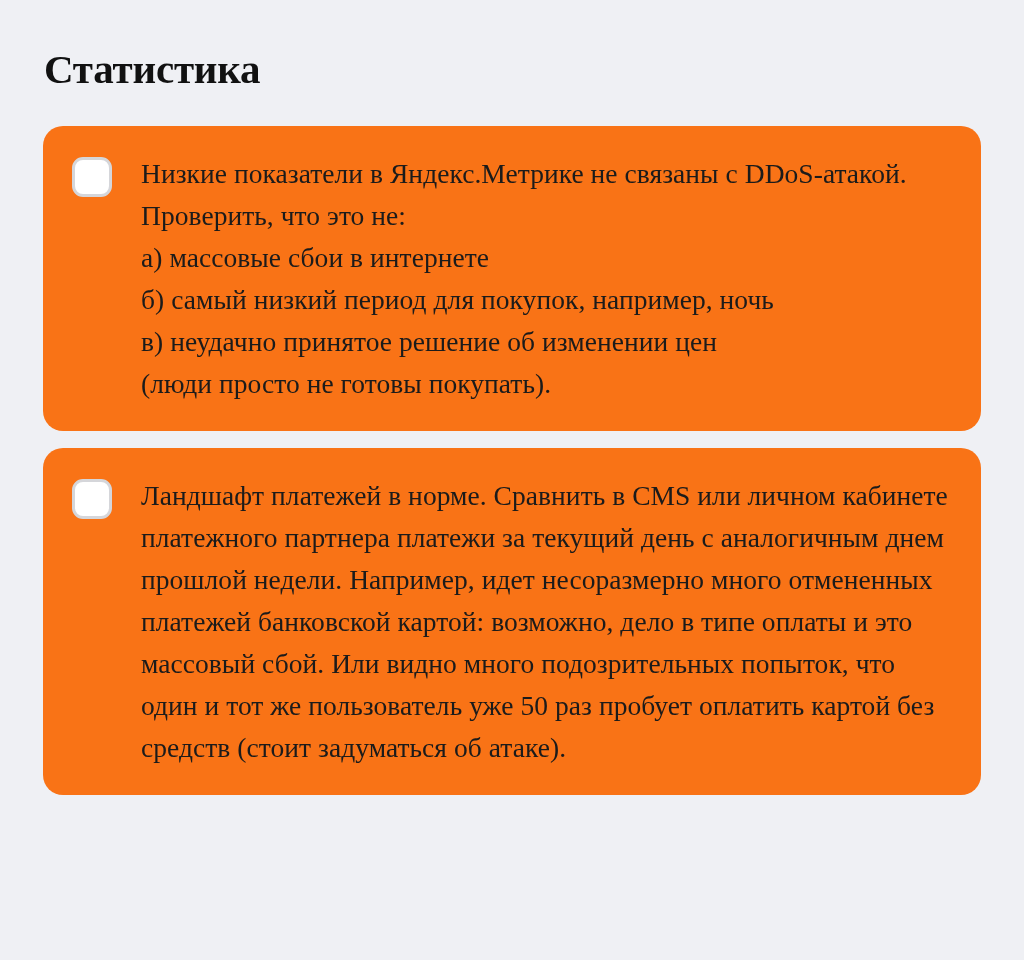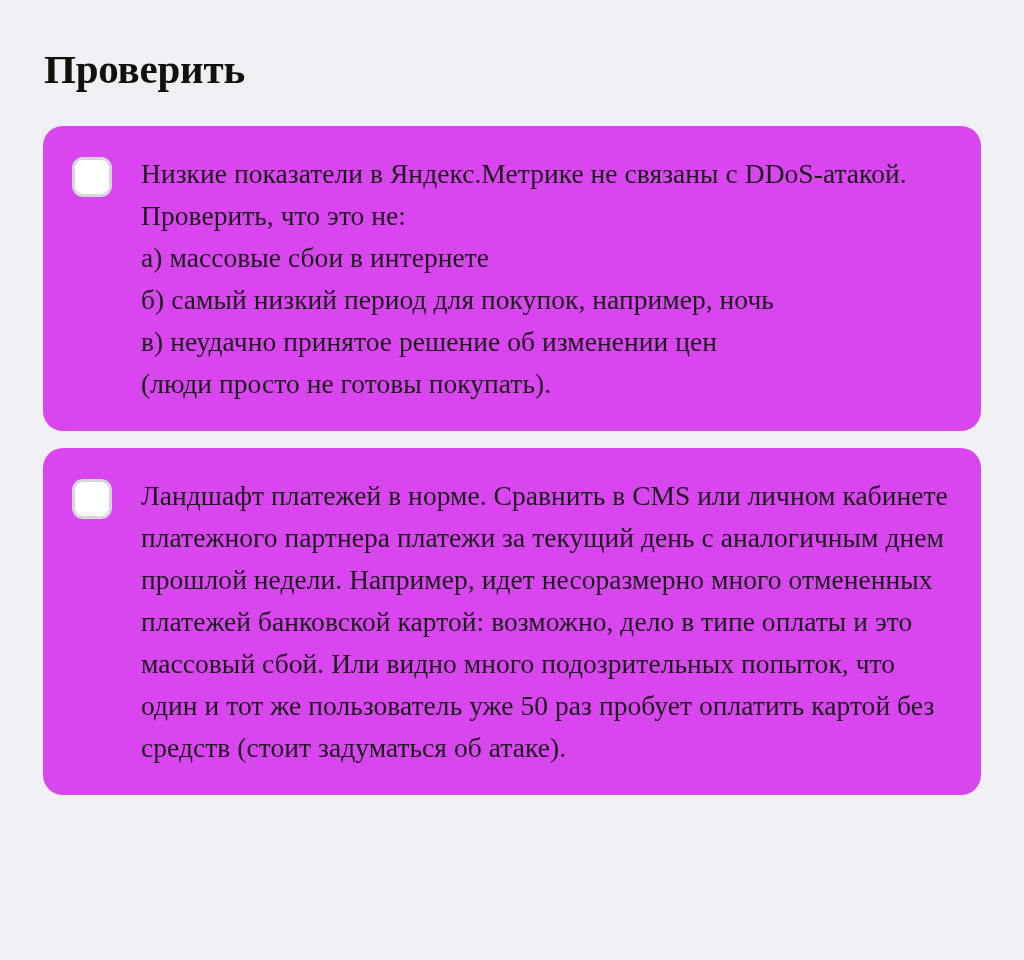--- a/index.html
+++ b/index.html
@@ -42,21 +42,21 @@
     position: absolute;
     left: 43px;
     top: 126px;
     width: 938px;
     display: flex;
     flex-direction: column;
     gap: 17px;
   }
 
   .card {
-    background: #d946ef;
+    background: #f97316;
     border-radius: 20px;
     box-sizing: border-box;
     padding: 27px 30px 26px 29px;
     display: flex;
     align-items: flex-start;
     gap: 0;
   }
 
   .checkbox {
     flex: 0 0 auto;
@@ -79,21 +79,21 @@
     color: #1b1b1b;
     white-space: pre-line;
     letter-spacing: 0.05px;
   }
 </style>
 </head>
 <body>
 
 <div class="page">
 
-  <h1 class="page-title">Проверить</h1>
+  <h1 class="page-title">Статистика</h1>
 
   <div class="card-list">
 
     <div class="card">
       <div class="checkbox" role="checkbox" aria-checked="false"></div>
       <div class="card-text">Низкие показатели в Яндекс.Метрике не связаны с DDoS-атакой. Проверить, что это не:
 а) массовые сбои в интернете
 б) самый низкий период для покупок, например, ночь
 в) неудачно принятое решение об изменении цен
 (люди просто не готовы покупать).</div>

